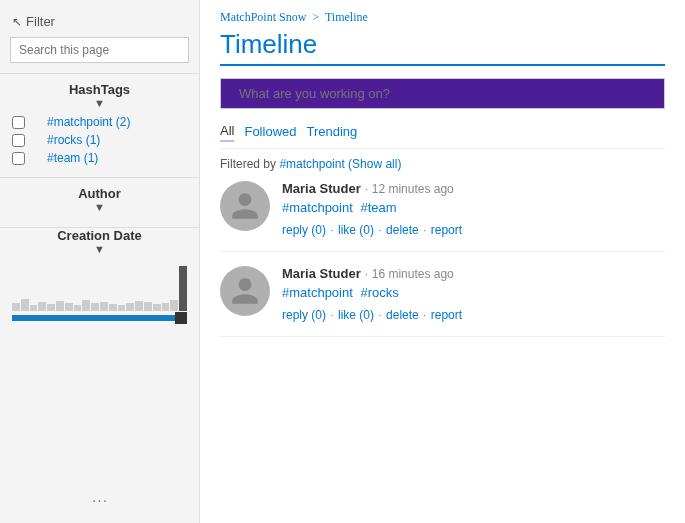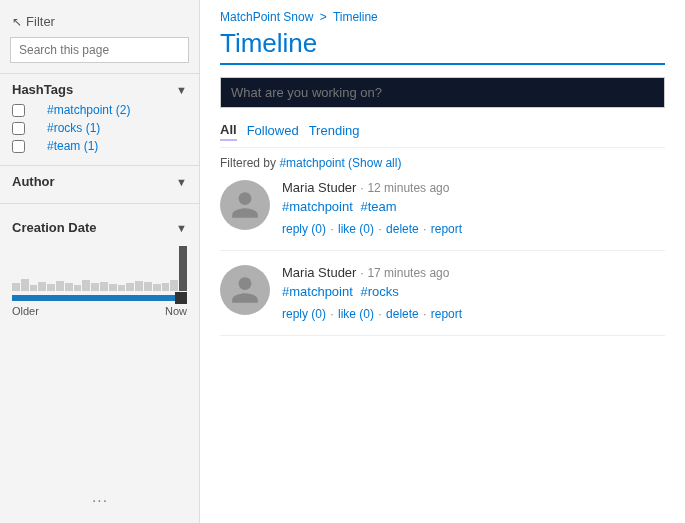--- a/index.html
+++ b/index.html
@@ -62,20 +62,21 @@
 
     .section-header {
       display: flex;
       justify-content: space-between;
       align-items: center;
       font-weight: 600;
       font-size: 13px;
       color: #333;
       cursor: pointer;
       margin-bottom: 6px;
+      flex-direction: column;
     }
 
     .section-header .chevron {
       font-size: 11px;
       color: #555;
     }
 
     .checkbox-item {
       display: flex;
       align-items: center;
@@ -91,21 +92,21 @@
     }
 
     .checkbox-label {
       font-size: 12px;
       color: #0078d4;
       cursor: pointer;
     }
 
     .creation-date-section {
       border-top: 1px solid #ddd;
-      padding: 16px 12px;
+      padding: 0 12px;
     }
 
     .range-container {
       margin-top: 6px;
       position: relative;
     }
 
     .bar-chart {
       display: flex;
       align-items: flex-end;
@@ -161,20 +162,21 @@
       flex: 1;
       padding: 10px 20px;
       overflow-y: auto;
       background: #fff;
     }
 
     .breadcrumb {
       font-size: 12px;
       color: #555;
       margin-bottom: 4px;
+      font-family: Liberation Serif, serif;
     }
 
     .breadcrumb a {
       color: #0078d4;
       text-decoration: none;
     }
 
     .breadcrumb .sep {
       color: #0078d4;
       margin: 0 3px;
@@ -194,25 +196,25 @@
     }
 
     .share-label {
       font-size: 14px;
       color: #555;
       margin-bottom: 6px;
     }
 
     .share-input {
       width: 100%;
-      padding: 7px 10px;
+      padding: 7px 18px;
       border: 1px solid #ccc;
       font-size: 13px;
       color: #aaa;
-      background: #0f172a;
+      background: #4c1d95;
       outline: none;
     }
 
     .tabs {
       display: flex;
       gap: 10px;
       align-items: center;
       margin-bottom: 8px;
       border-bottom: 1px solid #eee;
       padding-bottom: 6px;
@@ -221,21 +223,21 @@
     .tab {
       font-size: 13px;
       color: #0078d4;
       cursor: pointer;
       padding: 2px 0;
       text-decoration: none;
     }
 
     .tab.active {
       color: #333;
-      font-weight: 700;
+      font-weight: 400;
       border-bottom: 2px solid #c4b5fd;
     }
 
     .filter-bar {
       font-size: 12px;
       color: #555;
       margin-bottom: 10px;
     }
 
     .filter-bar a {
@@ -272,21 +274,21 @@
       flex: 1;
     }
 
     .post-meta {
       font-size: 13px;
       color: #333;
       margin-bottom: 4px;
     }
 
     .post-meta .author {
-      font-weight: 400;
+      font-weight: 700;
       color: #333;
     }
 
     .post-meta .time {
       color: #888;
       font-size: 12px;
     }
 
     .post-tags {
       margin-bottom: 8px;
@@ -383,24 +385,20 @@
         <div class="bar" style="height:10px"></div>
         <div class="bar" style="height:9px"></div>
         <div class="bar" style="height:7px"></div>
         <div class="bar" style="height:8px"></div>
         <div class="bar" style="height:11px"></div>
         <div class="bar" style="height:45px; background:#555;"></div>
       </div>
       <div class="range-slider">
         <div class="range-handle"></div>
       </div>
-      <div class="range-labels">
-        <span>Older</span>
-        <span>Now</span>
-      </div>
     </div>
   </div>
 
   <div class="collapse-handle">
     ···
   </div>
 </div>
 
 <div class="main">
 
@@ -457,21 +455,21 @@
 
   <div class="post">
     <div class="avatar">
       <svg viewBox="0 0 24 24">
         <path d="M12 12c2.7 0 4.8-2.1 4.8-4.8S14.7 2.4 12 2.4 7.2 4.5 7.2 7.2 9.3 12 12 12zm0 2.4c-3.2 0-9.6 1.6-9.6 4.8v2.4h19.2v-2.4c0-3.2-6.4-4.8-9.6-4.8z"></path>
       </svg>
     </div>
     <div class="post-content">
       <div class="post-meta">
         <span class="author">Maria Studer</span>
-        <span class="time"> · 17 minutes ago</span>
+        <span class="time"> · 16 minutes ago</span>
       </div>
       <div class="post-tags">
         <a href="#">#matchpoint</a>
         <a href="#">#rocks</a>
       </div>
       <div class="post-actions">
         <a href="#">reply (0)</a>
         <span class="dot">·</span>
         <a href="#">like (0)</a>
         <span class="dot">·</span>

